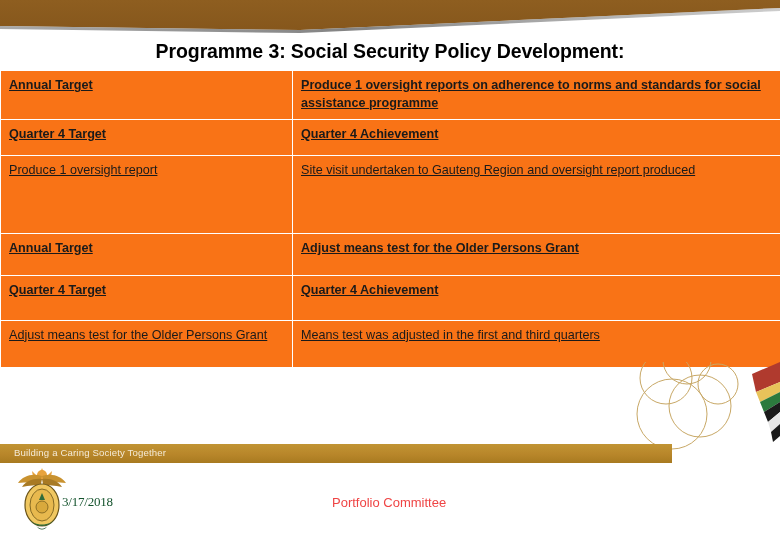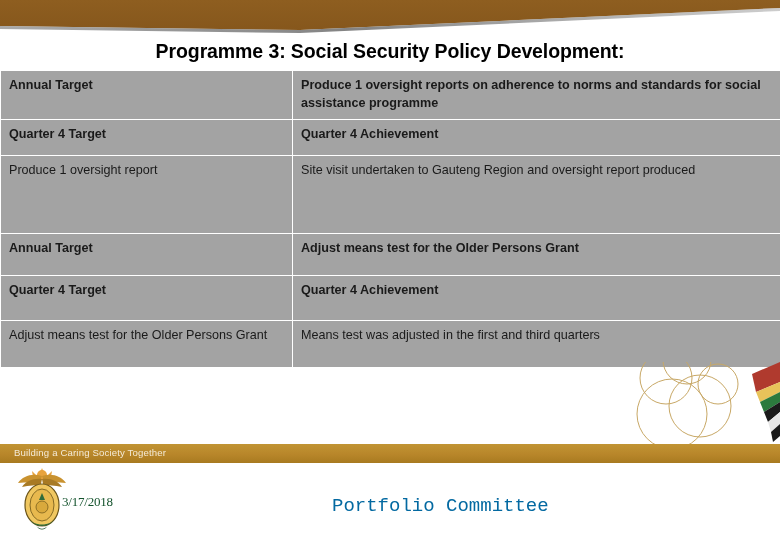--- a/index.html
+++ b/index.html
@@ -39,27 +39,28 @@
     top: 70px;
     left: 0;
     width: 780px;
   }
   table.data {
     width: 780px;
     border-collapse: collapse;
     table-layout: fixed;
   }
   table.data td {
-    background: #a3a3a3;
+    background: #f97316;
     border: 1px solid #ffffff;
     vertical-align: top;
     padding: 6px 8px 6px 8px;
     font-size: 12.6px;
     color: #1a1a1a;
     line-height: 1.42;
+    text-decoration: underline;
   }
   td.col-left  { width: 292px; }
   td.col-right { width: 488px; }
   td.hdr { font-weight: bold; }
   td.body { font-weight: normal; margin-left: 16px; }
   .r-head2  td { height: 36px; }
   .r-head1  td { height: 46px; }
   .r-tall   td { height: 78px; }
   .r-mid    td { height: 42px; }
   .r-mid2   td { height: 45px; }
@@ -75,21 +76,21 @@
     width: 200px;
     height: 90px;
     pointer-events: none;
   }
 
   
   .gold-strip {
     position: absolute;
     left: 0;
     top: 444px;
-    width: 780px;
+    width: 672px;
     height: 19px;
     background: linear-gradient(to bottom, #c19433 0%, #b8862a 55%, #a87a20 100%);
   }
   .gold-strip .tagline {
     position: absolute;
     left: 14px; top: 3px;
     font-size: 9.6px;
     color: #f4ead6;
     letter-spacing: 0.15px;
   }
@@ -147,23 +148,23 @@
     left: 62px; top: 494px;
     font-size: 13px;
     color: #14532d;
     font-family: "Liberation Serif", serif;
     letter-spacing: -0.2px;
   }
 
   .pcommittee {
     position: absolute;
     left: 332px; top: 495px;
-    font-size: 19px;
-    color: #0369a1;
-    font-family: Liberation Mono, monospace;
+    font-size: 13px;
+    color: #ef4444;
+    font-family: Liberation Sans, sans-serif;
   }
 </style>
 </head>
 <body>
 
 <div class="top-banner">
   <svg width="780" height="34" viewBox="0 0 780 34" preserveAspectRatio="none">
     <defs>
       <linearGradient id="brownGrad" x1="0" y1="0" x2="0" y2="1">
         <stop offset="0%" stop-color="#8E5E20"></stop>

